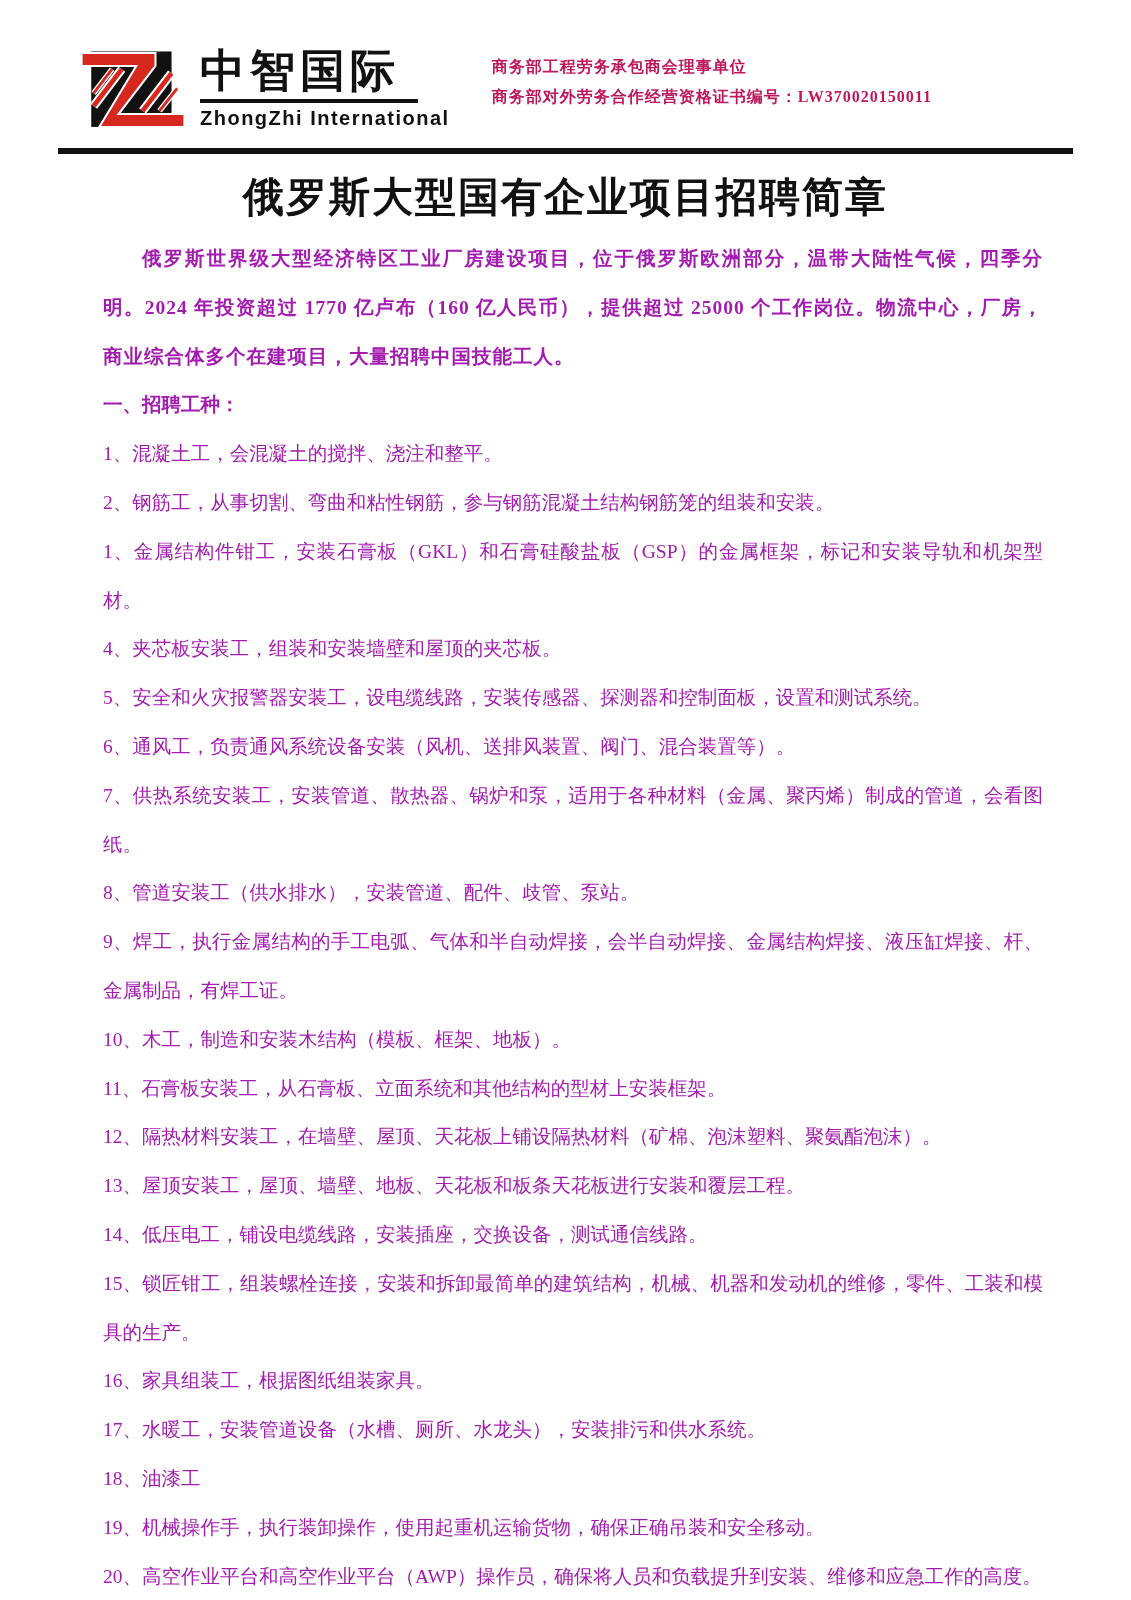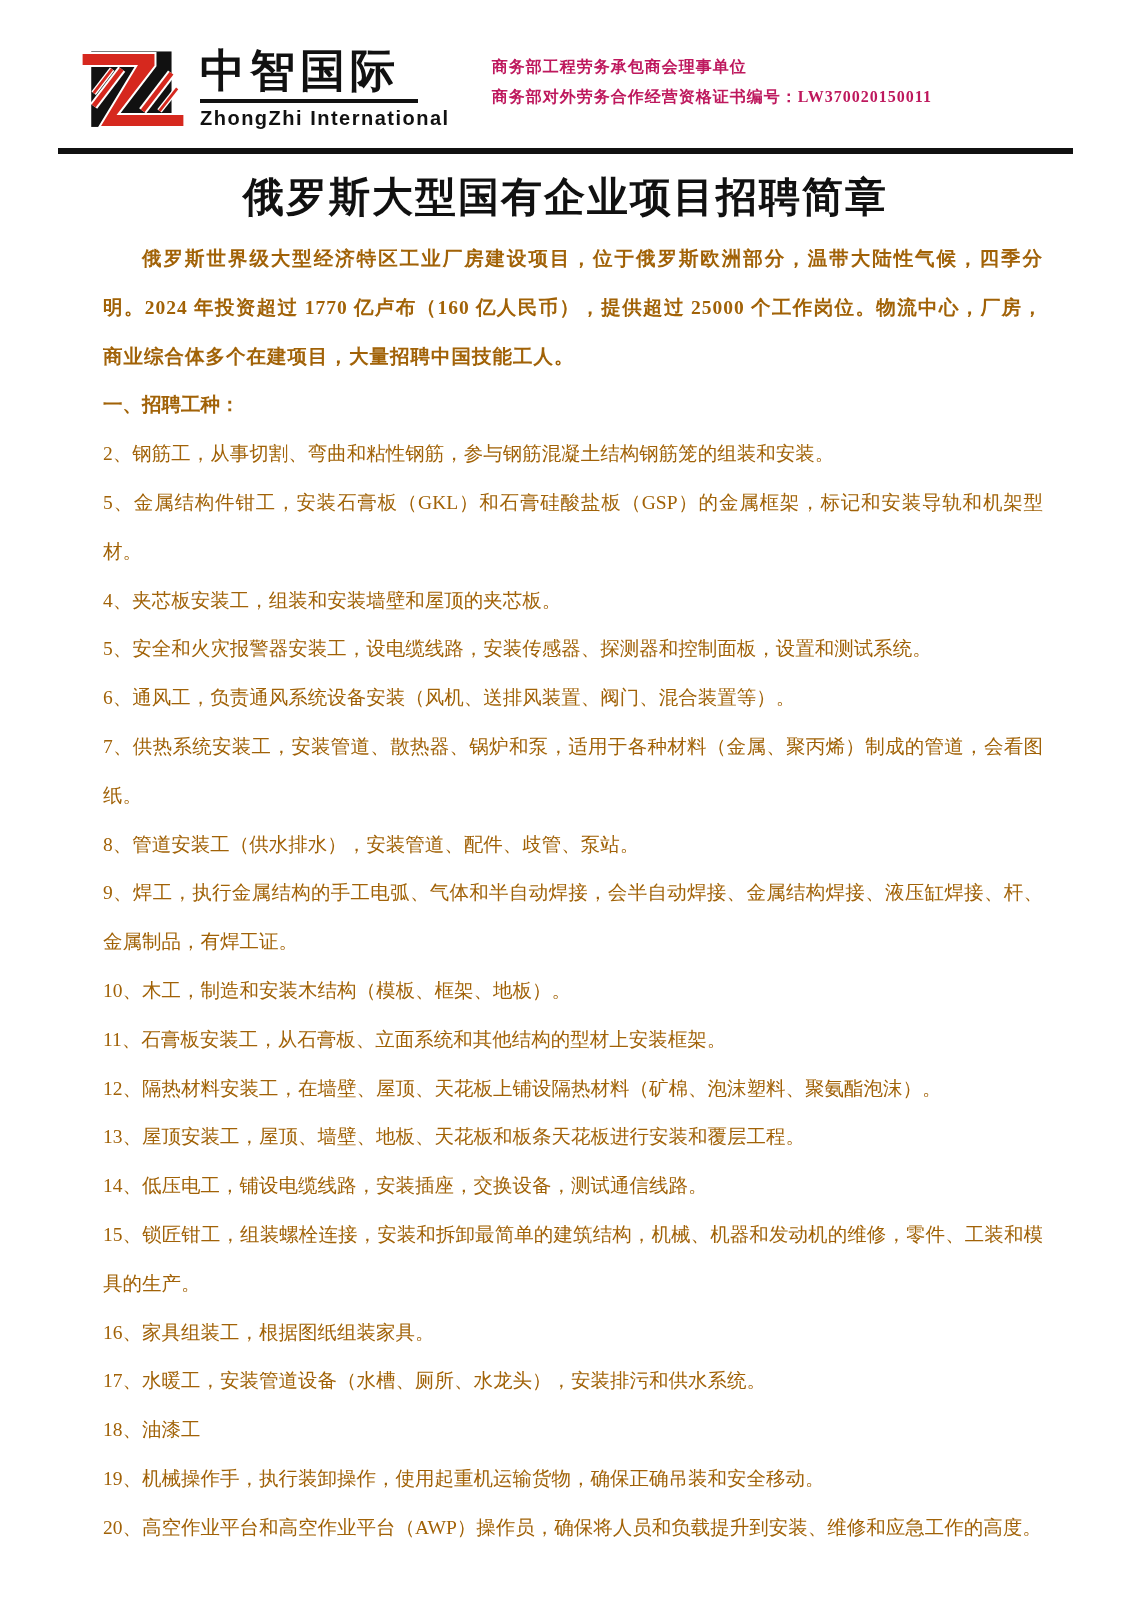--- a/index.html
+++ b/index.html
@@ -65,21 +65,21 @@
     font-weight:bold;
     letter-spacing:2px;
     color:#111;
   }
   .main {
     padding:10px 88px 0 103px;
     font-size:19.5px;
     line-height:48.8px;
     text-align:justify;
     text-justify:inter-ideograph;
-    color:#a16207;
+    color:#a21caf;
   }
   .intro {
     margin:0;
     font-weight:bold;
     text-indent:2em;
     letter-spacing:1px;
   }
   .section-heading {
     margin:0;
     font-weight:bold;
@@ -123,22 +123,23 @@
   </div>
 
   <div class="rule"></div>
 
   <h1 class="doc-title">俄罗斯大型国有企业项目招聘简章</h1>
 
   <div class="main">
     <p class="intro">俄罗斯世界级大型经济特区工业厂房建设项目，位于俄罗斯欧洲部分，温带大陆性气候，四季分明。2024 年投资超过 1770 亿卢布（160 亿人民币），提供超过 25000 个工作岗位。物流中心，厂房，商业综合体多个在建项目，大量招聘中国技能工人。</p>
     <p class="section-heading">一、招聘工种：</p>
     <div class="jobs">
+        <p class="job">1、混凝土工，会混凝土的搅拌、浇注和整平。</p>
         <p class="job">2、钢筋工，从事切割、弯曲和粘性钢筋，参与钢筋混凝土结构钢筋笼的组装和安装。</p>
-        <p class="job">5、金属结构件钳工，安装石膏板（GKL）和石膏硅酸盐板（GSP）的金属框架，标记和安装导轨和机架型材。</p>
+        <p class="job">1、金属结构件钳工，安装石膏板（GKL）和石膏硅酸盐板（GSP）的金属框架，标记和安装导轨和机架型材。</p>
         <p class="job">4、夹芯板安装工，组装和安装墙壁和屋顶的夹芯板。</p>
         <p class="job">5、安全和火灾报警器安装工，设电缆线路，安装传感器、探测器和控制面板，设置和测试系统。</p>
         <p class="job">6、通风工，负责通风系统设备安装（风机、送排风装置、阀门、混合装置等）。</p>
         <p class="job">7、供热系统安装工，安装管道、散热器、锅炉和泵，适用于各种材料（金属、聚丙烯）制成的管道，会看图纸。</p>
         <p class="job">8、管道安装工（供水排水），安装管道、配件、歧管、泵站。</p>
         <p class="job">9、焊工，执行金属结构的手工电弧、气体和半自动焊接，会半自动焊接、金属结构焊接、液压缸焊接、杆、金属制品，有焊工证。</p>
         <p class="job">10、木工，制造和安装木结构（模板、框架、地板）。</p>
         <p class="job">11、石膏板安装工，从石膏板、立面系统和其他结构的型材上安装框架。</p>
         <p class="job">12、隔热材料安装工，在墙壁、屋顶、天花板上铺设隔热材料（矿棉、泡沫塑料、聚氨酯泡沫）。</p>
         <p class="job">13、屋顶安装工，屋顶、墙壁、地板、天花板和板条天花板进行安装和覆层工程。</p>

